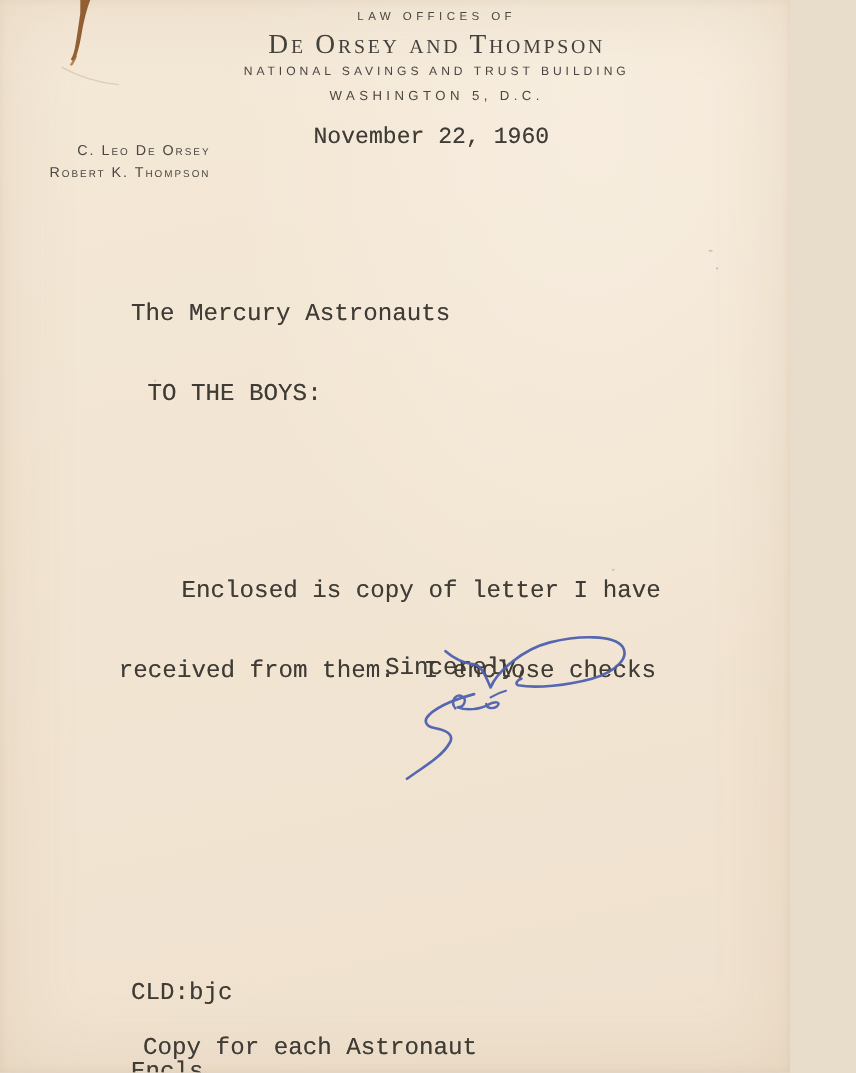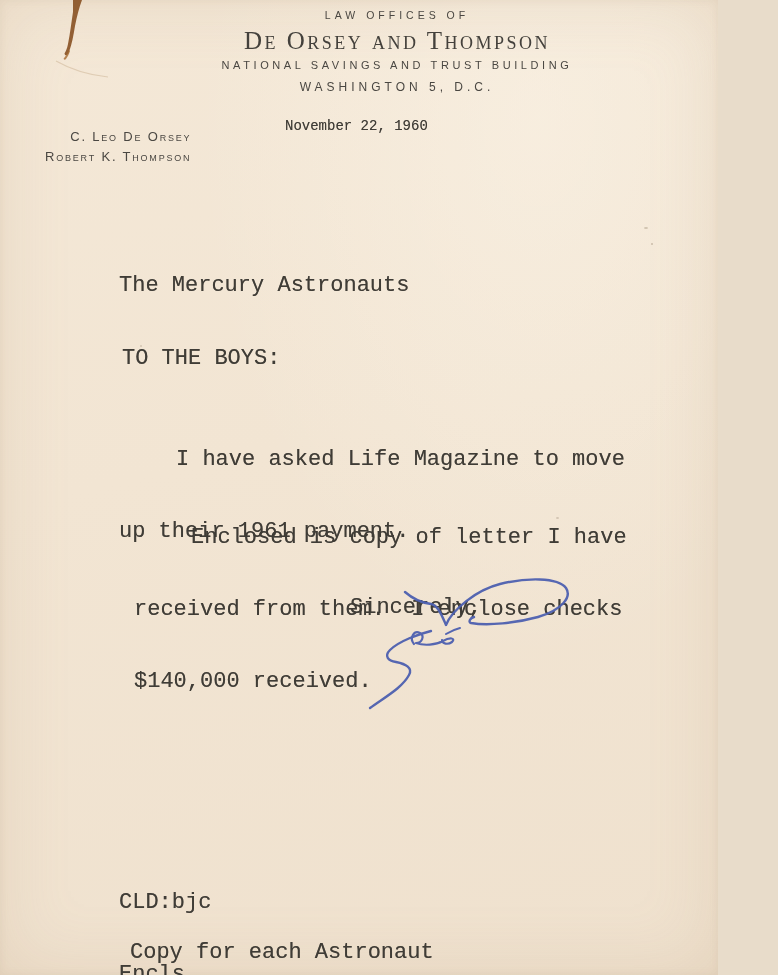--- a/index.html
+++ b/index.html
@@ -42,25 +42,25 @@
   }
   
   .type{
     position:absolute;
     font-family:"Liberation Mono","DejaVu Sans Mono",monospace;
     font-size:22px;line-height:24px;
     color:#3f3c36;
     white-space:pre;
     text-shadow:0 0 0.5px rgba(63,60,54,0.55);
   }
-  .date{left:285px;top:114px;font-size:14px;}
+  .date{left:285px;top:114px;font-size:21px;}
   .recipient{left:119px;top:226px;}
-  .salutation{left:122px;top:347px;}
+  .salutation{left:134px;top:347px;}
   .para1{left:119px;top:400px;}
-  .para2{left:134px;top:478px;}
+  .para2{left:108px;top:478px;}
   .indent{padding-left:57px;}
   .closing{left:350px;top:596px;}
   .refblock{left:119px;top:843px;}
   .copynote{left:130px;top:941px;}
   
   .stain{position:absolute;left:55px;top:0;}
   .scratch{position:absolute;left:52px;top:55px;opacity:0.35;}
   .speck{position:absolute;border-radius:50%;background:#8c7b62;}
   .sig{position:absolute;left:330px;top:578px;}
 </style>
@@ -92,29 +92,24 @@
   </div>
 
   <div class="type date">November 22, 1960</div>
 
   <div class="type recipient">
     <div>The Mercury Astronauts</div>
   </div>
 
   <div class="type salutation">TO THE BOYS:</div>
 
-  <div class="type para1">
-    <div class="indent">I have asked Life Magazine to move</div>
-    <div>up their 1961 payment.</div>
-  </div>
 
   <div class="type para2">
     <div class="indent">Enclosed is copy of letter I have</div>
     <div>received from them.  I enclose checks</div>
-    <div>$140,000 received.</div>
   </div>
 
   <div class="type closing">Sincerely,</div>
 
   <svg class="sig" width="250" height="140" viewBox="0 0 250 140">
     <g fill="none" stroke-linecap="round" stroke-linejoin="round" opacity="0.95">
 
       <path d="M75,14 C83,21 93,25 101,26 C108,27 112,38 116,47
                C122,32 146,12 170,6 C196,-0.5 228,-1 236,10
                C242,19 232,32 208,39 C186,45 158,48 141,45 C138,44 140,40 144,39" stroke-width="2.4" stroke="#4d60b0"></path>

